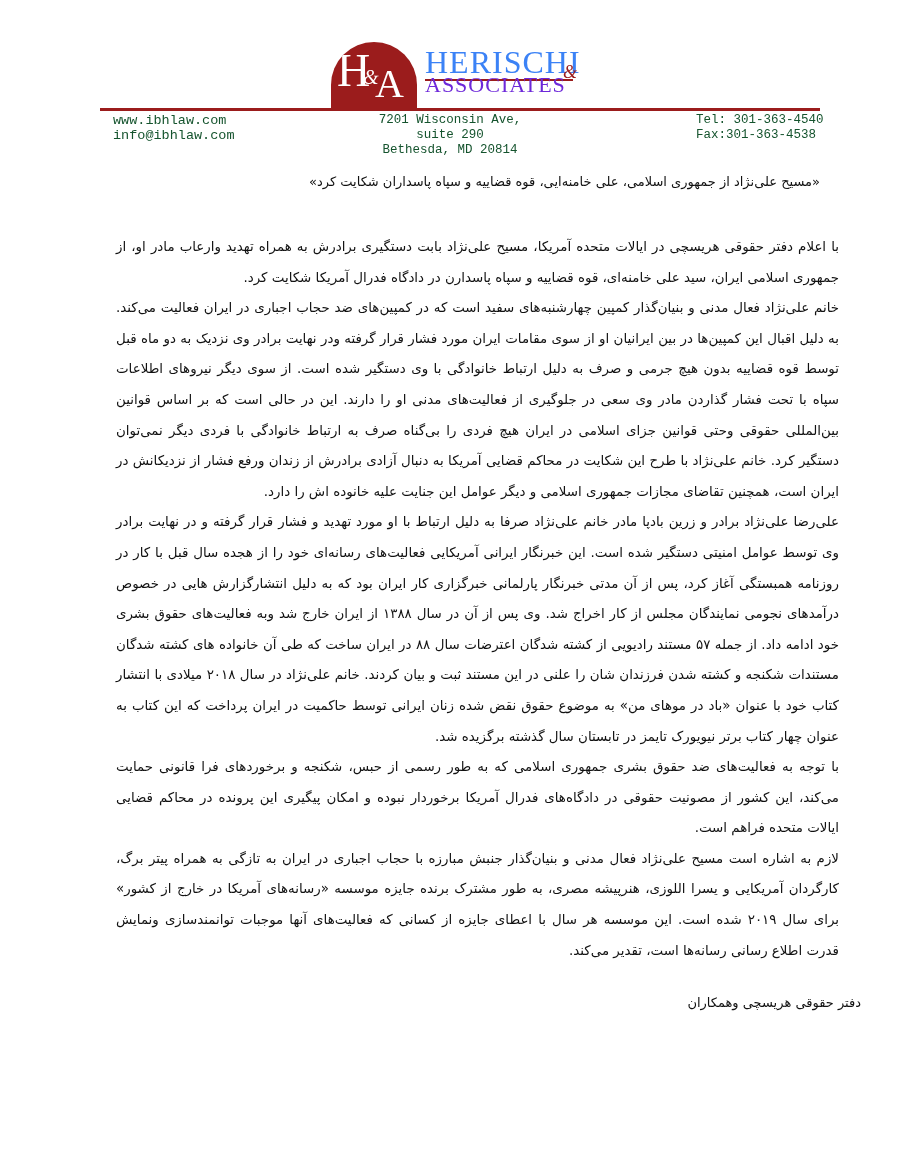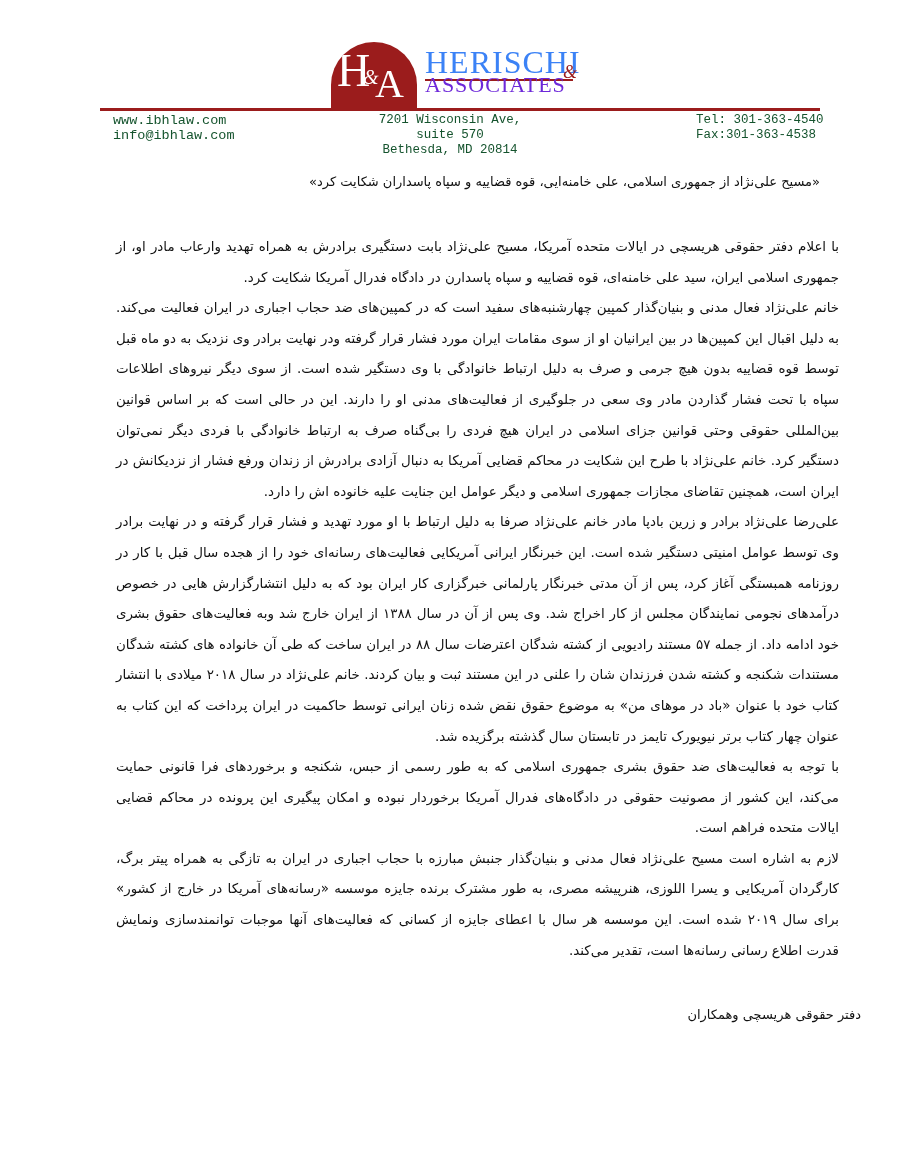--- a/index.html
+++ b/index.html
@@ -21,21 +21,21 @@
   .contact { position: absolute; top: 113px; font-family: Liberation Mono, monospace; font-size: 12.5px; color: #14532d; line-height: 15px; }
   .contact.left { left: 113px; font-size: 13.5px; }
   .contact.center { left: 365px; text-align: center; width: 170px; }
   .contact.right { left: 696px; }
 
   .title { position: absolute; top: 174px; left: 100px; width: 720px; text-align: right; direction: rtl; font-size: 13px; }
 
   .body { position: absolute; top: 232px; left: 116px; width: 723px; direction: rtl; text-align: justify; font-size: 13.4px; line-height: 30.6px; }
   .body p { margin: 0; }
 
-  .signature { position: absolute; top: 988px; right: 47px; direction: rtl; text-align: right; font-size: 13px; line-height: 30.4px; margin-top: 12px; }
+  .signature { position: absolute; top: 988px; right: 47px; direction: rtl; text-align: right; font-size: 13px; line-height: 30.4px; }
   .signature div { margin: 0; }
 </style>
 </head>
 <body>
 
 <div class="letterhead">
   <div class="logo">
     <div class="logo-mark">
       <span class="h">H</span>
       <span class="amp">&amp;</span>
@@ -47,21 +47,21 @@
     <div class="logo-sub">ASSOCIATES</div>
   </div>
 
   <div class="red-rule"></div>
 
   <div class="contact left">
     <div>www.ibhlaw.com</div>
     <div>info@ibhlaw.com</div>
   </div>
   <div class="contact center">
-    <div>7201 Wisconsin Ave, suite 570</div>
+    <div>7201 Wisconsin Ave, suite 290</div>
     <div>Bethesda, MD 20814</div>
   </div>
   <div class="contact right">
     <div>Tel: 301-363-4540</div>
     <div>Fax:301-363-4538</div>
   </div>
 </div>
 
 <div class="title">«مسیح علی‌نژاد از جمهوری اسلامی، علی خامنه‌ایی، قوه قضاییه و سپاه پاسداران شکایت کرد»</div>
 

